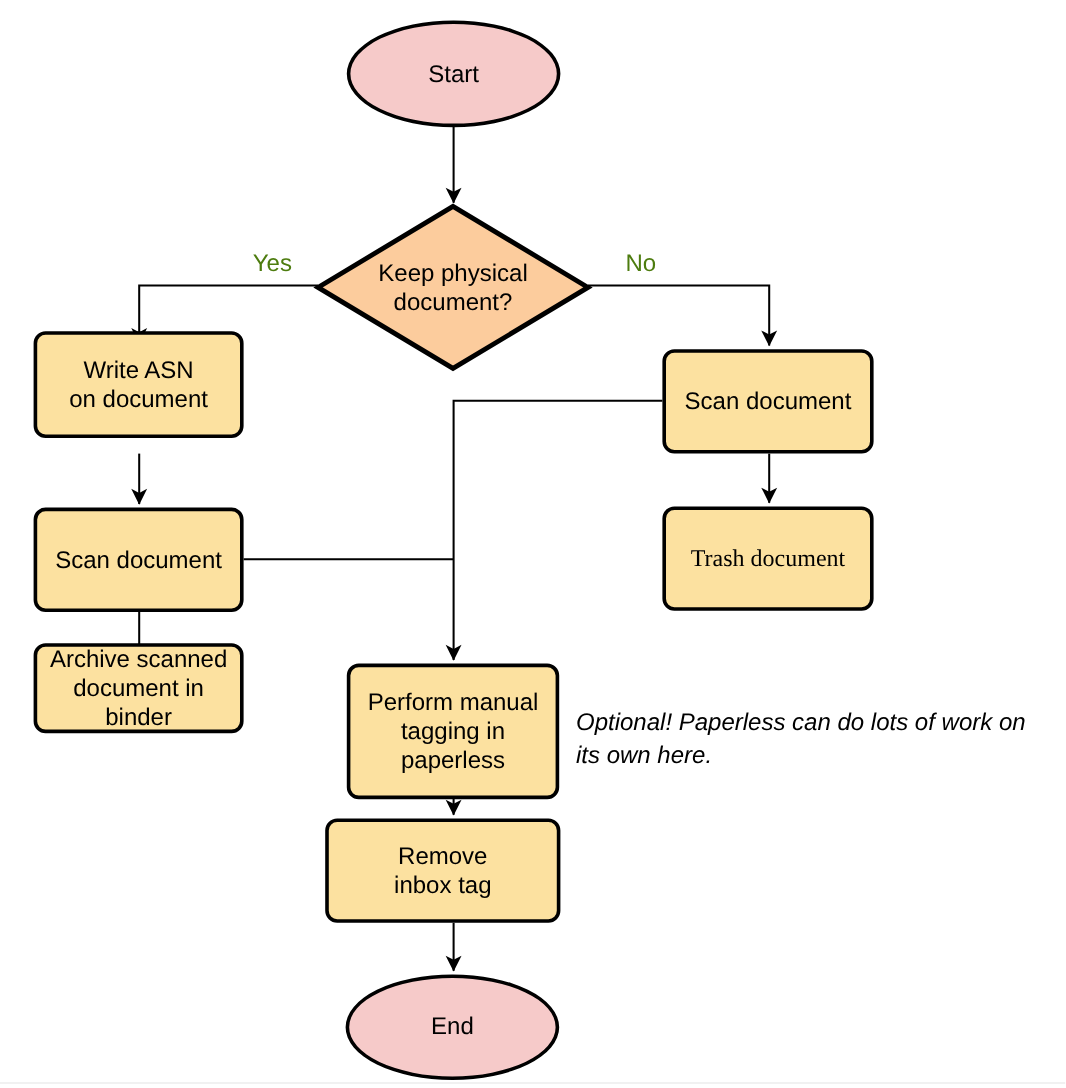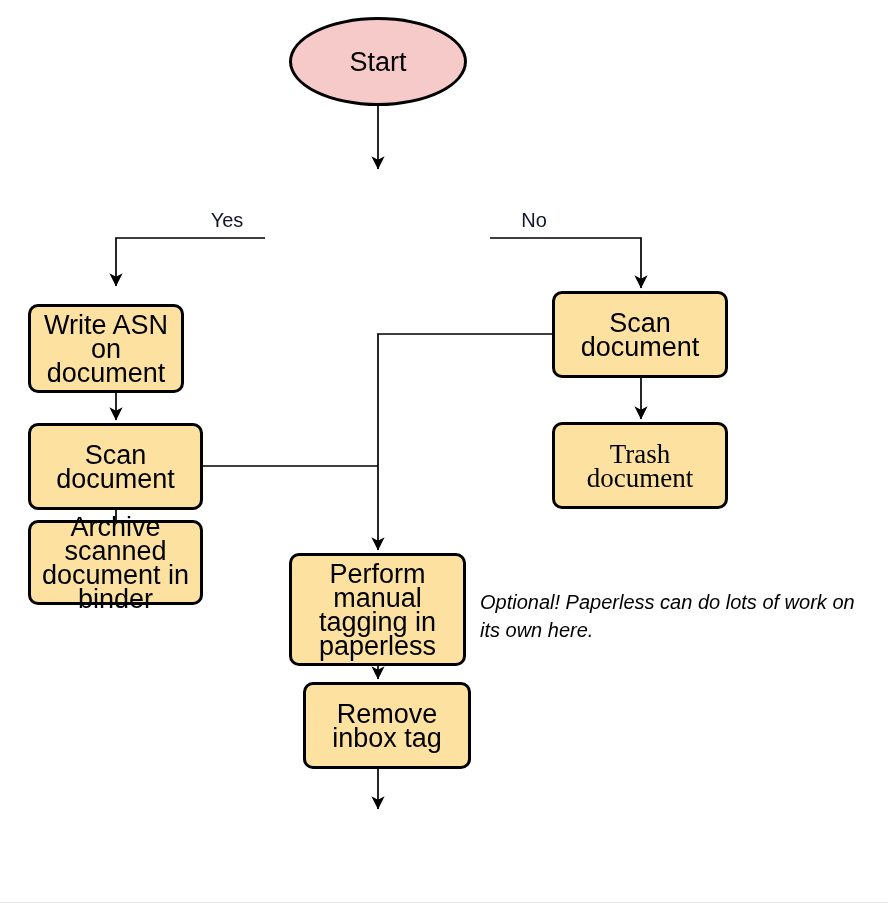--- a/index.html
+++ b/index.html
@@ -29,21 +29,21 @@
     stroke-width: 1.7;
   }
   .node {
     position: absolute;
     box-sizing: border-box;
     display: flex;
     align-items: center;
     justify-content: center;
     text-align: center;
     color: #000000;
-    font-size: 27px;
+    font-size: 20px;
     line-height: 24px;
     white-space: pre-line;
   }
   .process {
     background: #fce1a0;
     border: 3px solid #000000;
     border-radius: 10px;
   }
   .terminal {
     background: #f6cac9;
@@ -72,35 +72,35 @@
     display: flex;
     align-items: center;
     justify-content: center;
     text-align: center;
     font-size: 20px;
     line-height: 24px;
     white-space: pre-line;
   }
   
   .n-start       { left: 289px; top: 17px;  width: 178px; height: 89px; }
-  .n-write-asn   { left: 28px;  top: 304px; width: 156px; height: 89px; }
+  .n-write-asn   { left: 28px;  top: 276px; width: 175px; height: 89px; }
   .n-scan-left   { left: 28px;  top: 423px; width: 175px; height: 87px; }
-  .n-archive     { left: 28px;  top: 520px; width: 175px; height: 85px; }
+  .n-archive     { left: 28px;  top: 536px; width: 175px; height: 75px; }
   .n-scan-right  { left: 552px; top: 291px; width: 176px; height: 87px; }
   .n-trash       { left: 552px; top: 422px; width: 176px; height: 87px; font-family: Liberation Serif, serif; }
   .n-tagging     { left: 289px; top: 553px; width: 177px; height: 113px; }
-  .n-remove      { left: 303px; top: 682px; width: 168px; height: 87px; }
+  .n-remove      { left: 271px; top: 682px; width: 196px; height: 87px; }
   .n-end         { left: 288px; top: 812px; width: 178px; height: 88px; }
   .edge-label {
     position: absolute;
     width: 60px;
     text-align: center;
     font-size: 20px;
     line-height: 24px;
-    color: #0f172a;
+    color: #4d7c0f;
   }
   .l-yes { left: 197px; top: 208px; }
   .l-no  { left: 504px; top: 208px; }
   .annotation {
     position: absolute;
     left: 480px;
     top: 588px;
     width: 420px;
     font-size: 20px;
     font-style: italic;
@@ -137,20 +137,27 @@
     <polyline points="552,334 378,334 378,550" marker-end="url(#arrow)"></polyline>
     <polyline points="641,378 641,419" marker-end="url(#arrow)"></polyline>
     <polyline points="378,640 378,679" marker-end="url(#arrow)"></polyline>
     <polyline points="378,769 378,809" marker-end="url(#arrow)"></polyline>
   </svg>
 
   <div class="node terminal n-start">
     <span>Start</span>
   </div>
 
+  <div class="decision-wrap">
+    <svg width="225" height="135">
+      <polygon points="112.5,0 225,67.5 112.5,135 0,67.5" fill="#fccc9d" stroke="#000000" stroke-width="4"></polygon>
+    </svg>
+    <div class="decision-label">Keep physical
+document?</div>
+  </div>
 
   <div class="edge-label l-yes">Yes</div>
   <div class="edge-label l-no">No</div>
 
   <div class="node process n-write-asn">
     <span>Write ASN
 on document</span>
   </div>
 
   <div class="node process n-scan-left">
@@ -178,16 +185,19 @@
   </div>
 
   <div class="annotation">Optional! Paperless can do lots of work on
 its own here.</div>
 
   <div class="node process n-remove">
     <span>Remove
 inbox tag</span>
   </div>
 
+  <div class="node terminal n-end">
+    <span>End</span>
+  </div>
 
   <div class="bottom-hairline"></div>
 
 </div>
 
 </body></html>

